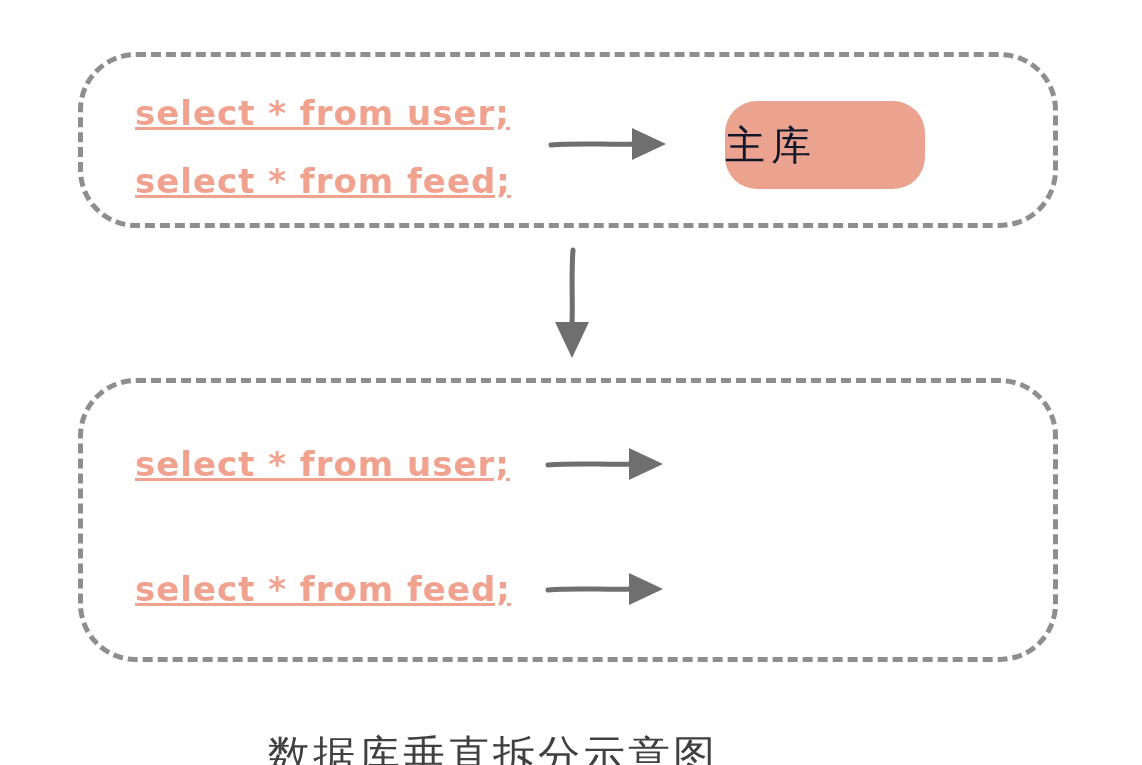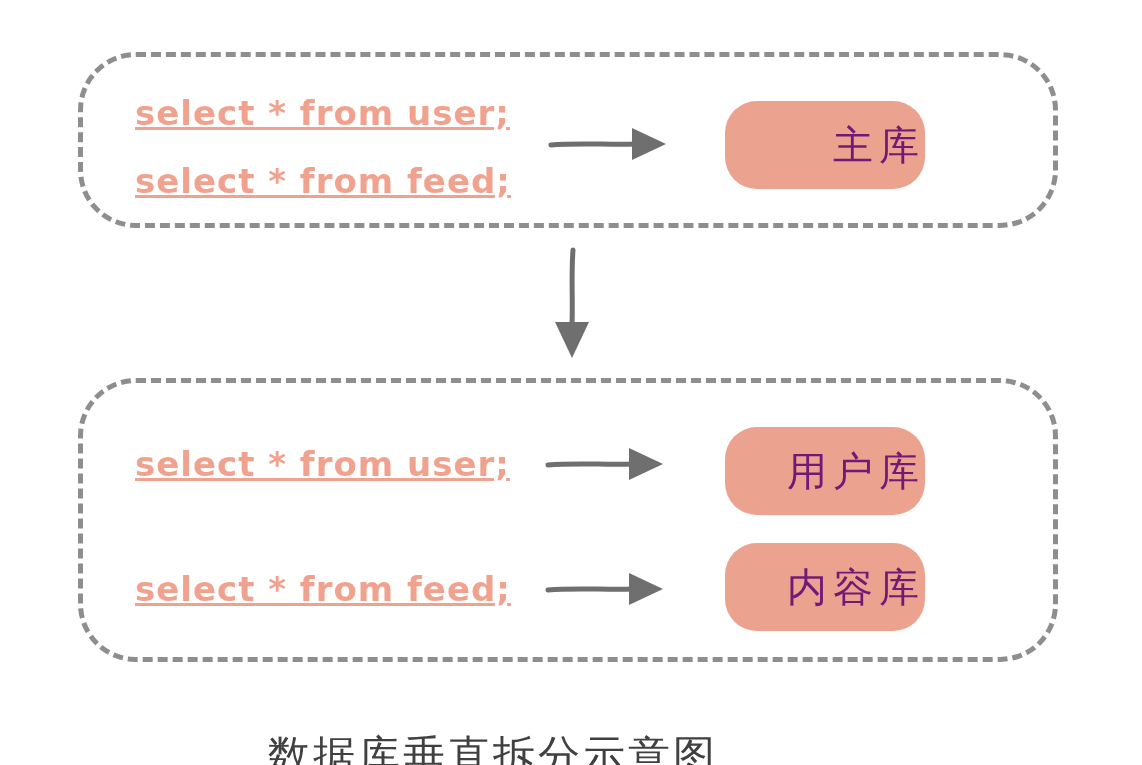--- a/index.html
+++ b/index.html
@@ -48,22 +48,22 @@
   .ar-bot-2 { left: 462px; top: 186px; }
 
   .db-box {
     position: absolute;
     width: 200px;
     height: 88px;
     background: #eba28f;
     border-radius: 32px;
     display: flex;
     align-items: center;
-    justify-content: flex-end;
-    color: #701a75;
+    justify-content: flex-start;
+    color: #0f172a;
     font-size: 40px;
     letter-spacing: 6px;
     font-family: Liberation Serif, serif;
   }
   .db-main  { left: 642px; top: 44px; }
   .db-user  { left: 642px; top: 44px; }
   .db-feed  { left: 642px; top: 160px; }
 
   .arrow-down {
     position: absolute;
@@ -107,29 +107,23 @@
     <path d="M23 3 C 21 30, 23 52, 22 78" stroke="#6f6f6f" stroke-width="5" fill="none" stroke-linecap="round"></path>
     <polygon points="5,75 39,75 22,111" fill="#6f6f6f"></polygon>
   </svg>
 
   <div class="panel panel-bottom">
     <div class="sql sql-bot-1">select * from user;</div>
     <svg class="arrow-right ar-bot-1" viewBox="0 0 120 40">
       <path d="M3 21 C 30 18.5, 60 21, 88 20" stroke="#6f6f6f" stroke-width="5" fill="none" stroke-linecap="round"></path>
       <polygon points="84,4 84,36 118,20" fill="#6f6f6f"></polygon>
     </svg>
-    <div class="db-box db-user">
-      <span>用户库</span>
-    </div>
 
     <div class="sql sql-bot-2">select * from feed;</div>
     <svg class="arrow-right ar-bot-2" viewBox="0 0 120 40">
       <path d="M3 21 C 30 18.5, 60 21, 88 20" stroke="#6f6f6f" stroke-width="5" fill="none" stroke-linecap="round"></path>
       <polygon points="84,4 84,36 118,20" fill="#6f6f6f"></polygon>
     </svg>
-    <div class="db-box db-feed">
-      <span>内容库</span>
-    </div>
   </div>
 
   <div class="caption">数据库垂直拆分示意图</div>
 
 </div>
 
 </body></html>

